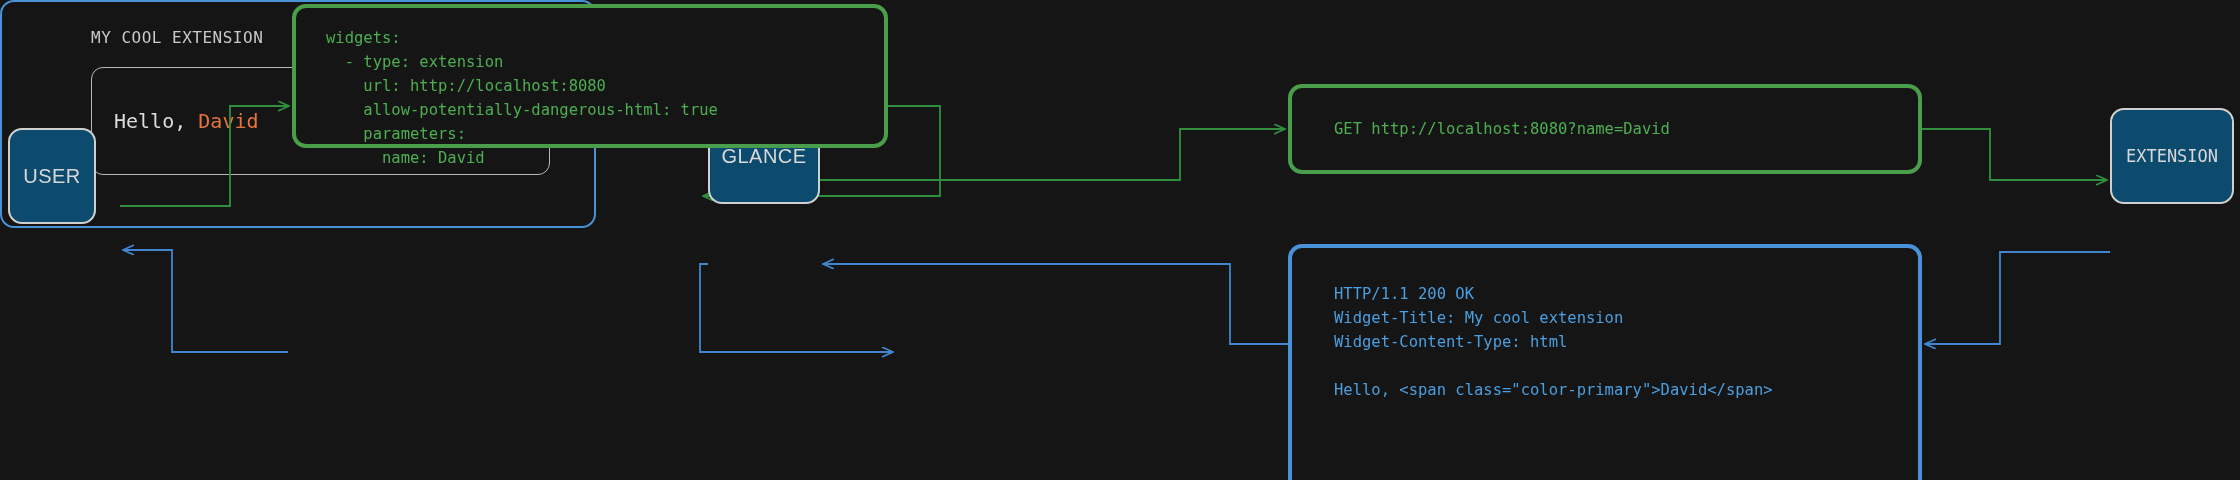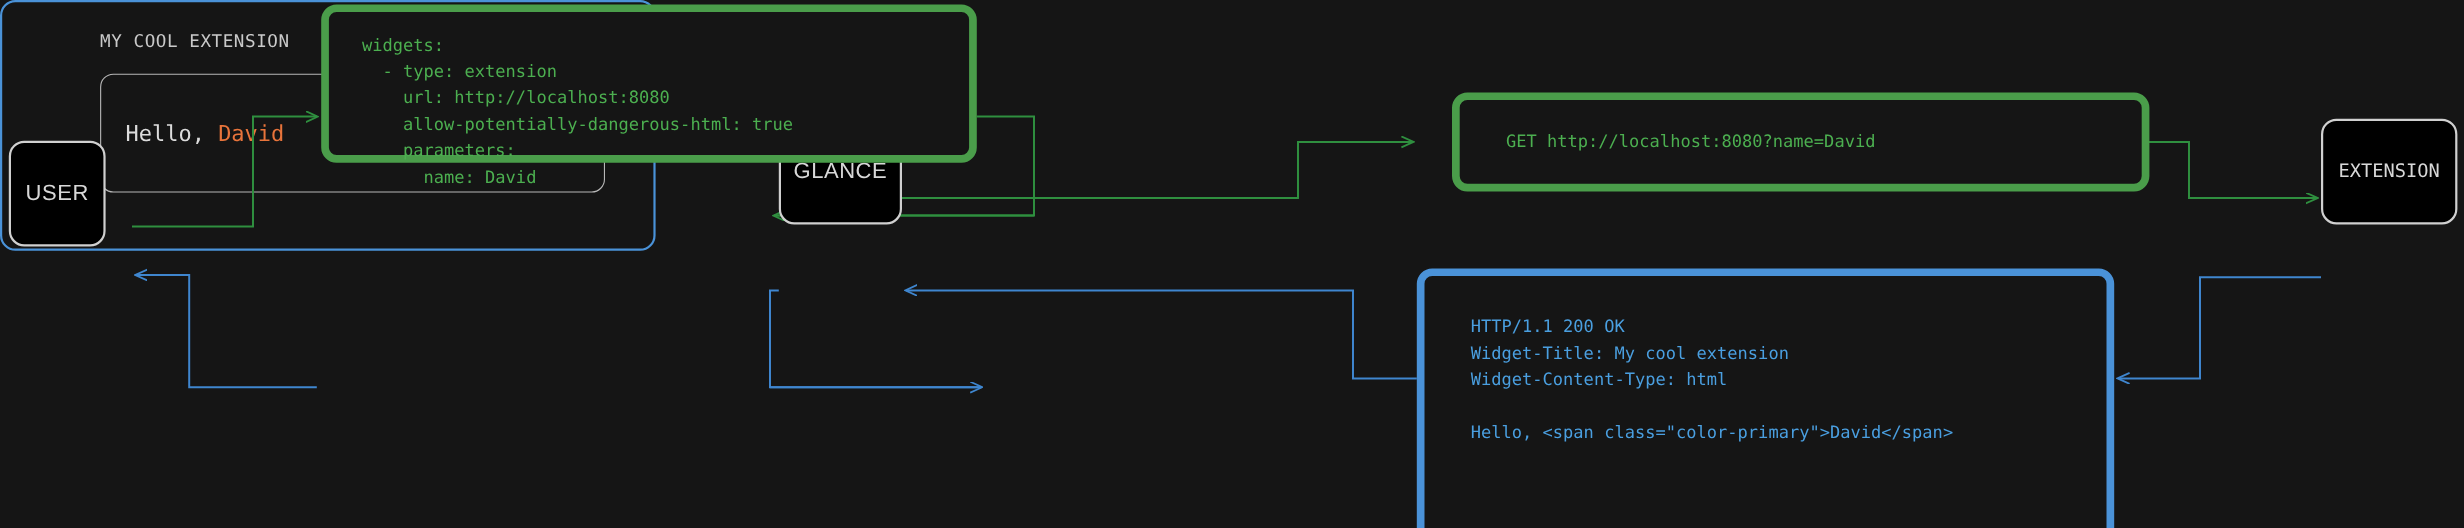--- a/index.html
+++ b/index.html
@@ -29,21 +29,21 @@
     height: 480px;
     pointer-events: none;
   }
 
   
   .node {
     position: absolute;
     box-sizing: border-box;
     border: 2px solid #d0d0d0;
     border-radius: 14px;
-    background: #000000;
+    background: #0c4a6e;
     display: flex;
     align-items: center;
     justify-content: center;
     color: #d8d8d8;
     letter-spacing: 0.5px;
   }
   .node-label {
     font-size: 19px;
     line-height: 1;
     color: #d8d8d8;
@@ -67,21 +67,21 @@
     font-size: 17px;
     letter-spacing: 0;
   }
 
   
   .msgbox {
     position: absolute;
     box-sizing: border-box;
     border-radius: 14px;
     background: #151515;
-    border: 7px solid #b91c1c;
+    border: 4px solid #b91c1c;
     padding: 14px 22px;
     white-space: pre;
     font-family: "DejaVu Sans Mono", "Liberation Mono", monospace;
     font-size: 15.5px;
     line-height: 24px;
   }
   .msgbox.green { border-color: #4a9d4a; color: #4caf50; }
   .msgbox.blue  { border-color: #4a92d8; color: #4a9fe0; }
 
   #box-yaml {
@@ -89,21 +89,20 @@
     width: 596px; height: 144px;
     padding-top: 18px;
     padding-left: 30px;
   }
   #box-request {
     left: 1288px; top: 84px;
     width: 634px; height: 90px;
     display: flex;
     align-items: center;
     padding-left: 42px;
-    margin-left: 32px;
   }
   #box-response {
     left: 1288px; top: 244px;
     width: 634px; height: 257px;
     padding-top: 34px;
     padding-left: 42px;
   }
 
   
   #box-widget {

